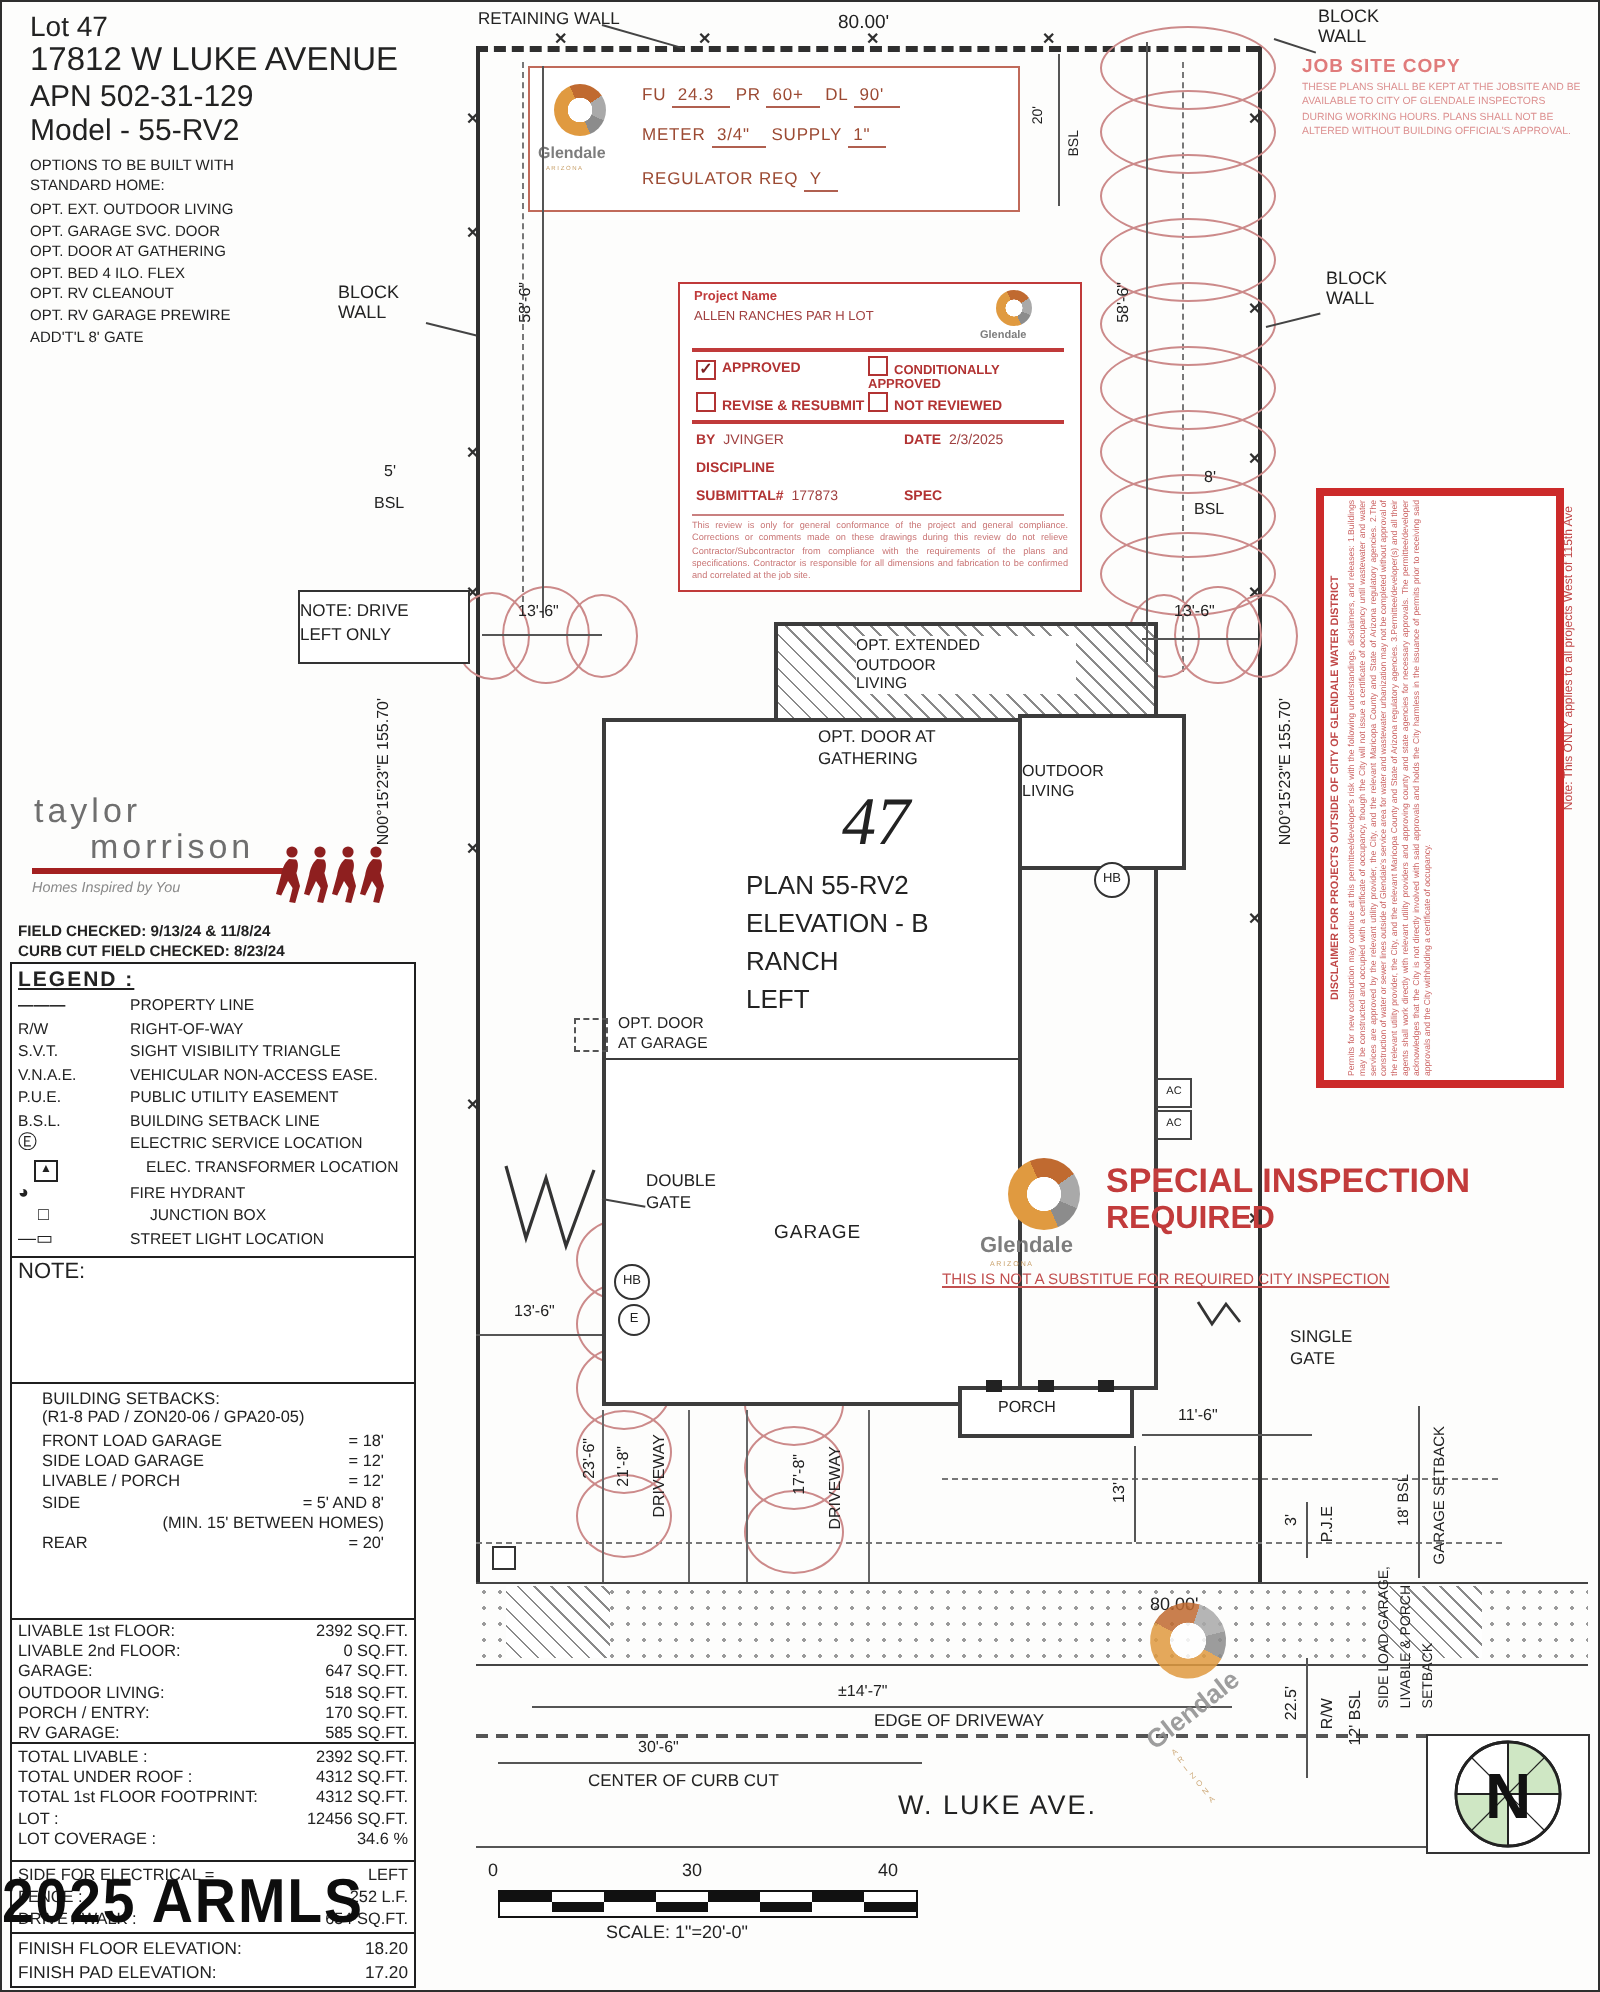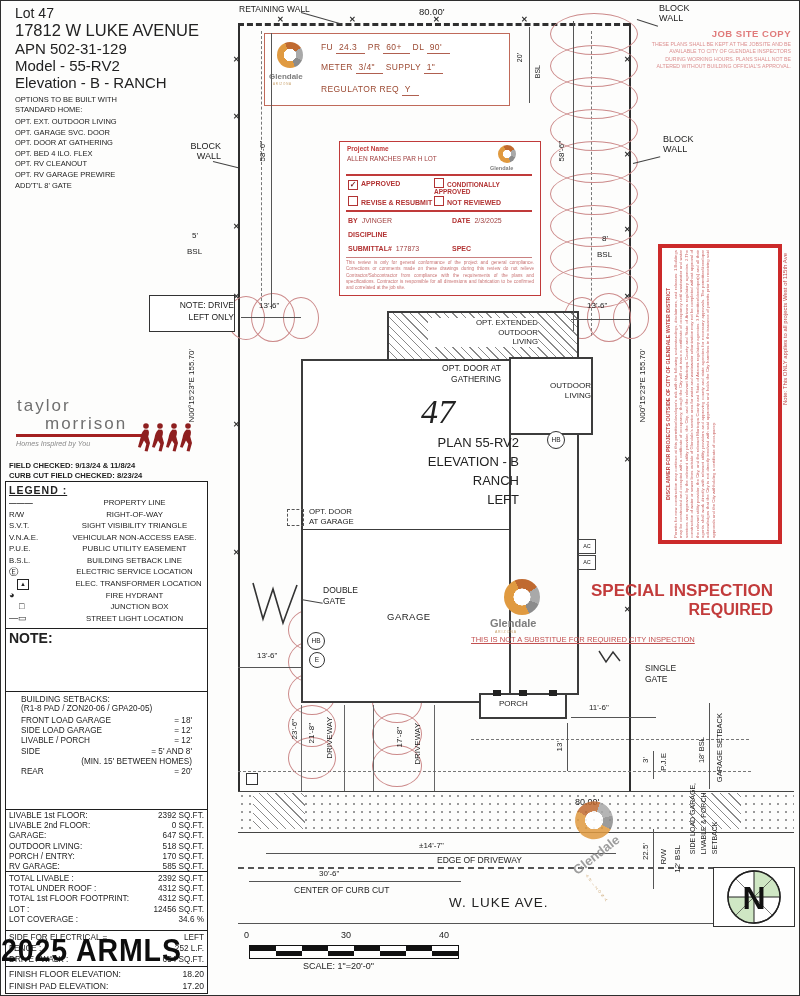--- a/index.html
+++ b/index.html
@@ -1,35 +1,35 @@
 <!DOCTYPE html>
 <html><head>
 <meta charset="utf-8">
 <style>
   html,body{margin:0;padding:0;background:#e9e9e9}
   #sheet{position:relative;width:800px;height:996px;margin:0 auto;background:#fdfdfc;
          border:1.6px solid #2e2e2e;box-sizing:border-box;overflow:hidden;
          font-family:"Liberation Sans",sans-serif;color:#222}
   .abs{position:absolute}
   .pre{white-space:pre-line}
-  .ctr{text-align:right}
+  .ctr{text-align:left}
   .vert{writing-mode:vertical-rl;transform:rotate(180deg)}
   .hl{background:#555;height:1px}
   .vl{background:#555;width:1px}
   .dashh{border-top:1px dashed #777;height:0}
   .dashv{border-left:1px dashed #777;width:0}
   .proph{border-top:3px dashed #2f2f2f;height:0}
   .propv{background:#2f2f2f;width:1.6px}
   .cloud{position:absolute;border:1.4px solid #cc8a8a;border-radius:50%}
   .tick{color:#2f2f2f;font-size:8px;line-height:8px;font-weight:bold}
   .panel{position:absolute;border:1.5px solid #1f1f1f;background:#fff;box-sizing:border-box}
   .trow{display:flex;justify-content:space-between;padding:0 3px;font-size:8.2px;line-height:10.2px}
   .lrow{display:flex;padding:0 3px;font-size:7.8px;line-height:11.5px}
   .lsym{width:56px}
-  .llab{flex:1;text-align:center}
+  .llab{flex:1;text-align:left}
   .house{position:absolute;border:2px solid #3c3c3c;background:#fff;box-sizing:border-box}
   .hatch{background:repeating-linear-gradient(45deg,#fff,#fff 5px,#8a8a8a 5px,#8a8a8a 6px)}
   .stipple{background-image:radial-gradient(#9a9a9a 0.8px,transparent 1px);background-size:8px 8px}
   .cb{display:inline-block;width:8px;height:8px;border:1.2px solid #b23333;margin-right:3px;
       font-size:8px;line-height:8px;text-align:center;color:#7a1f1f;vertical-align:-1px;background:#fff}
   .uv{border-bottom:1.1px solid #b06050;padding:0 8px 1px 3px}
   .glogo{position:absolute;border-radius:50%;
          background:radial-gradient(circle at 50% 50%,#fff 0 33%,transparent 34%),
                     conic-gradient(from 200deg,#e09a40 0 38%,#c06a30 38% 60%,#a9a9a9 60% 76%,#8c8c8c 76% 88%,#e09a40 88% 100%)}
   .gname{font-weight:bold;color:#7d7d7d}
@@ -68,21 +68,20 @@
   <span class="abs tick" style="left:623px;top:225px">✕</span>
   <span class="abs tick" style="left:623px;top:292px">✕</span>
   <span class="abs tick" style="left:623px;top:455px">✕</span>
   <span class="abs tick" style="left:623px;top:605px">✕</span>
 
   <div class="abs" style="left:14px;top:4px;width:215px">
     <div style="font-size:14px">Lot  47</div>
     <div style="font-size:16.5px">17812 W LUKE AVENUE</div>
     <div style="font-size:15px">APN 502-31-129</div>
     <div style="font-size:15px">Model - 55-RV2</div>
-    <div style="font-size:15px">Elevation - B - RANCH</div>
     <div class="pre" style="font-size:7.5px;line-height:9.5px;margin-top:4px">OPTIONS TO BE BUILT WITH
 STANDARD HOME:</div>
     <div style="font-size:7.5px;line-height:10.6px;margin-top:3px">
       <div>OPT. EXT. OUTDOOR LIVING</div>
       <div>OPT. GARAGE SVC. DOOR</div>
       <div>OPT. DOOR AT GATHERING</div>
       <div>OPT. BED 4 ILO. FLEX</div>
       <div>OPT. RV CLEANOUT</div>
       <div>OPT. RV GARAGE PREWIRE</div>
       <div>ADD'T'L 8' GATE</div>
@@ -389,21 +388,21 @@
         <span class="lsym" style="padding-left:10px;font-size:9px">□</span>
         <span class="llab">JUNCTION BOX</span>
       </div>
     <div class="lrow">
         <span class="lsym" style="font-size:9px">—▭</span>
         <span class="llab">STREET LIGHT LOCATION</span>
       </div>
   </div>
 
   <div class="panel" style="left:4px;top:627px;width:203px;height:64px;padding:1px 3px">
-    <div style="font-size:14px;font-weight:bold">NOTE:</div>
+    <div style="font-size:11px;font-weight:normal">NOTE:</div>
   </div>
 
   <div class="panel" style="left:4px;top:690px;width:203px;height:119px;padding:2px 12px">
     <div style="font-size:8.4px;padding:0 3px">BUILDING SETBACKS:</div>
     <div style="font-size:8.2px;padding:0 3px">(R1-8 PAD / ZON20-06 / GPA20-05)</div>
     <div class="trow" style="margin-top:3px">
         <span>FRONT LOAD GARAGE</span>
         <span>= 18'</span>
       </div>
     <div class="trow">

